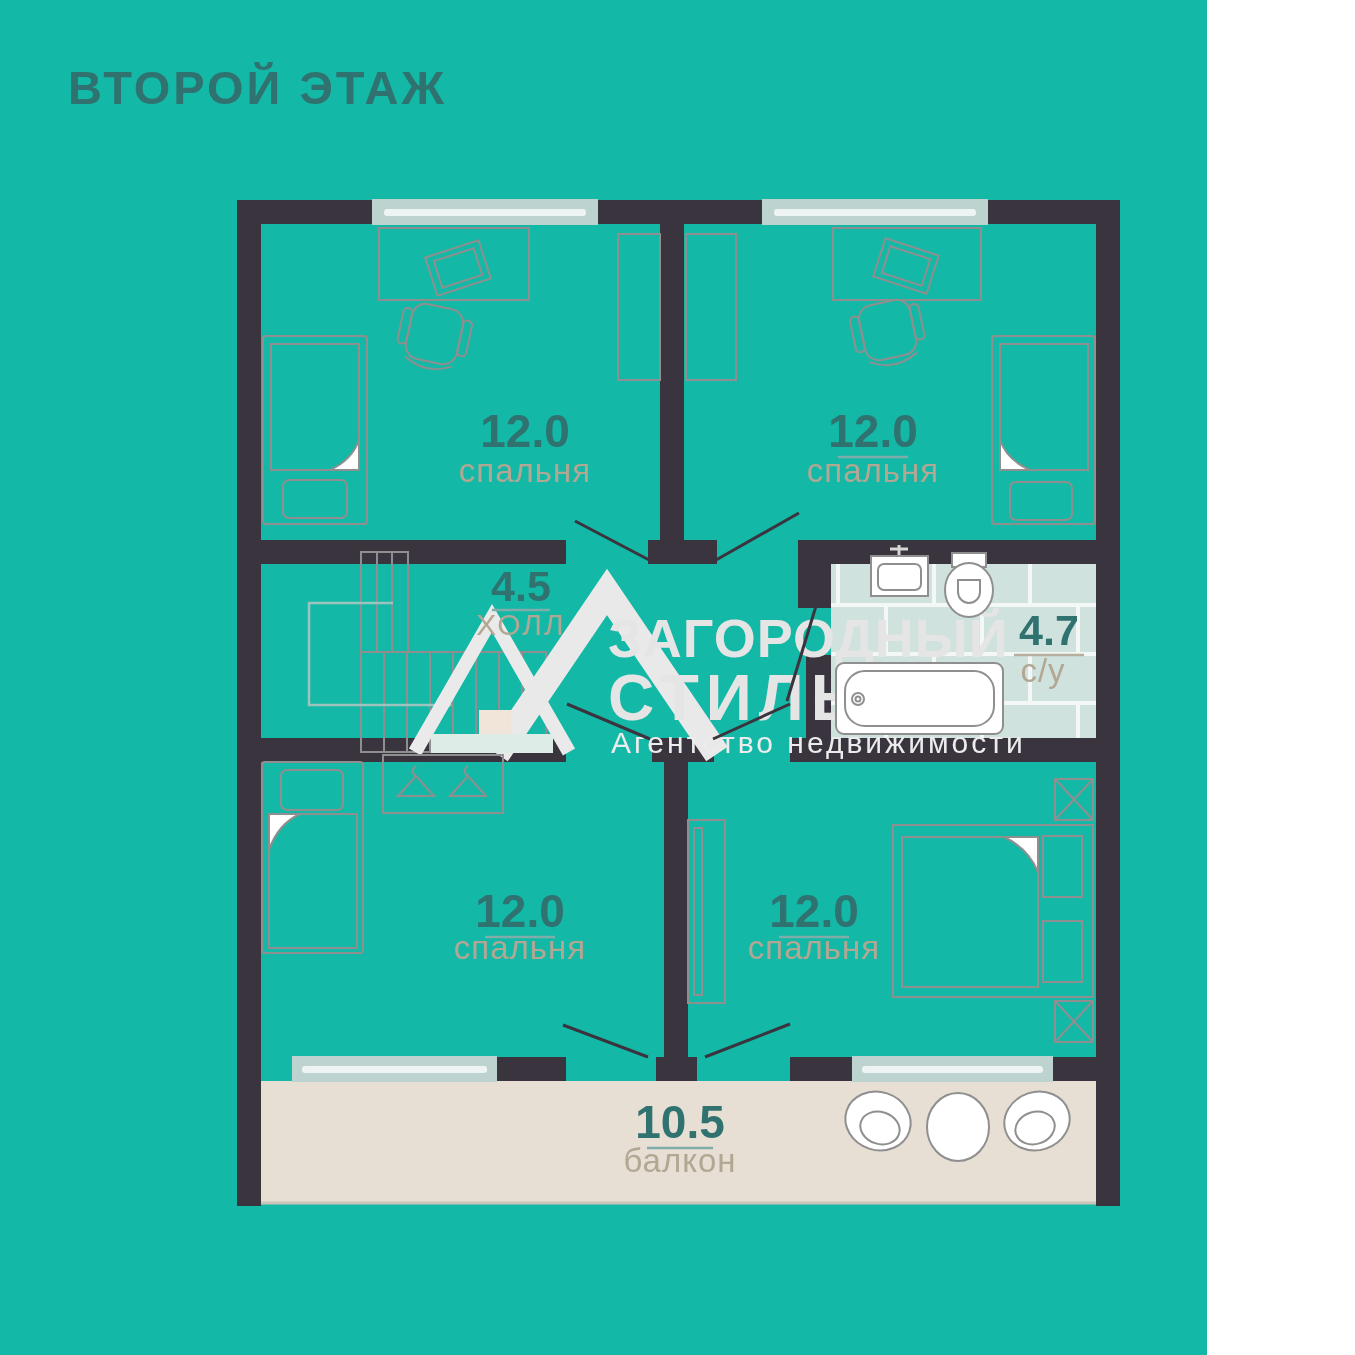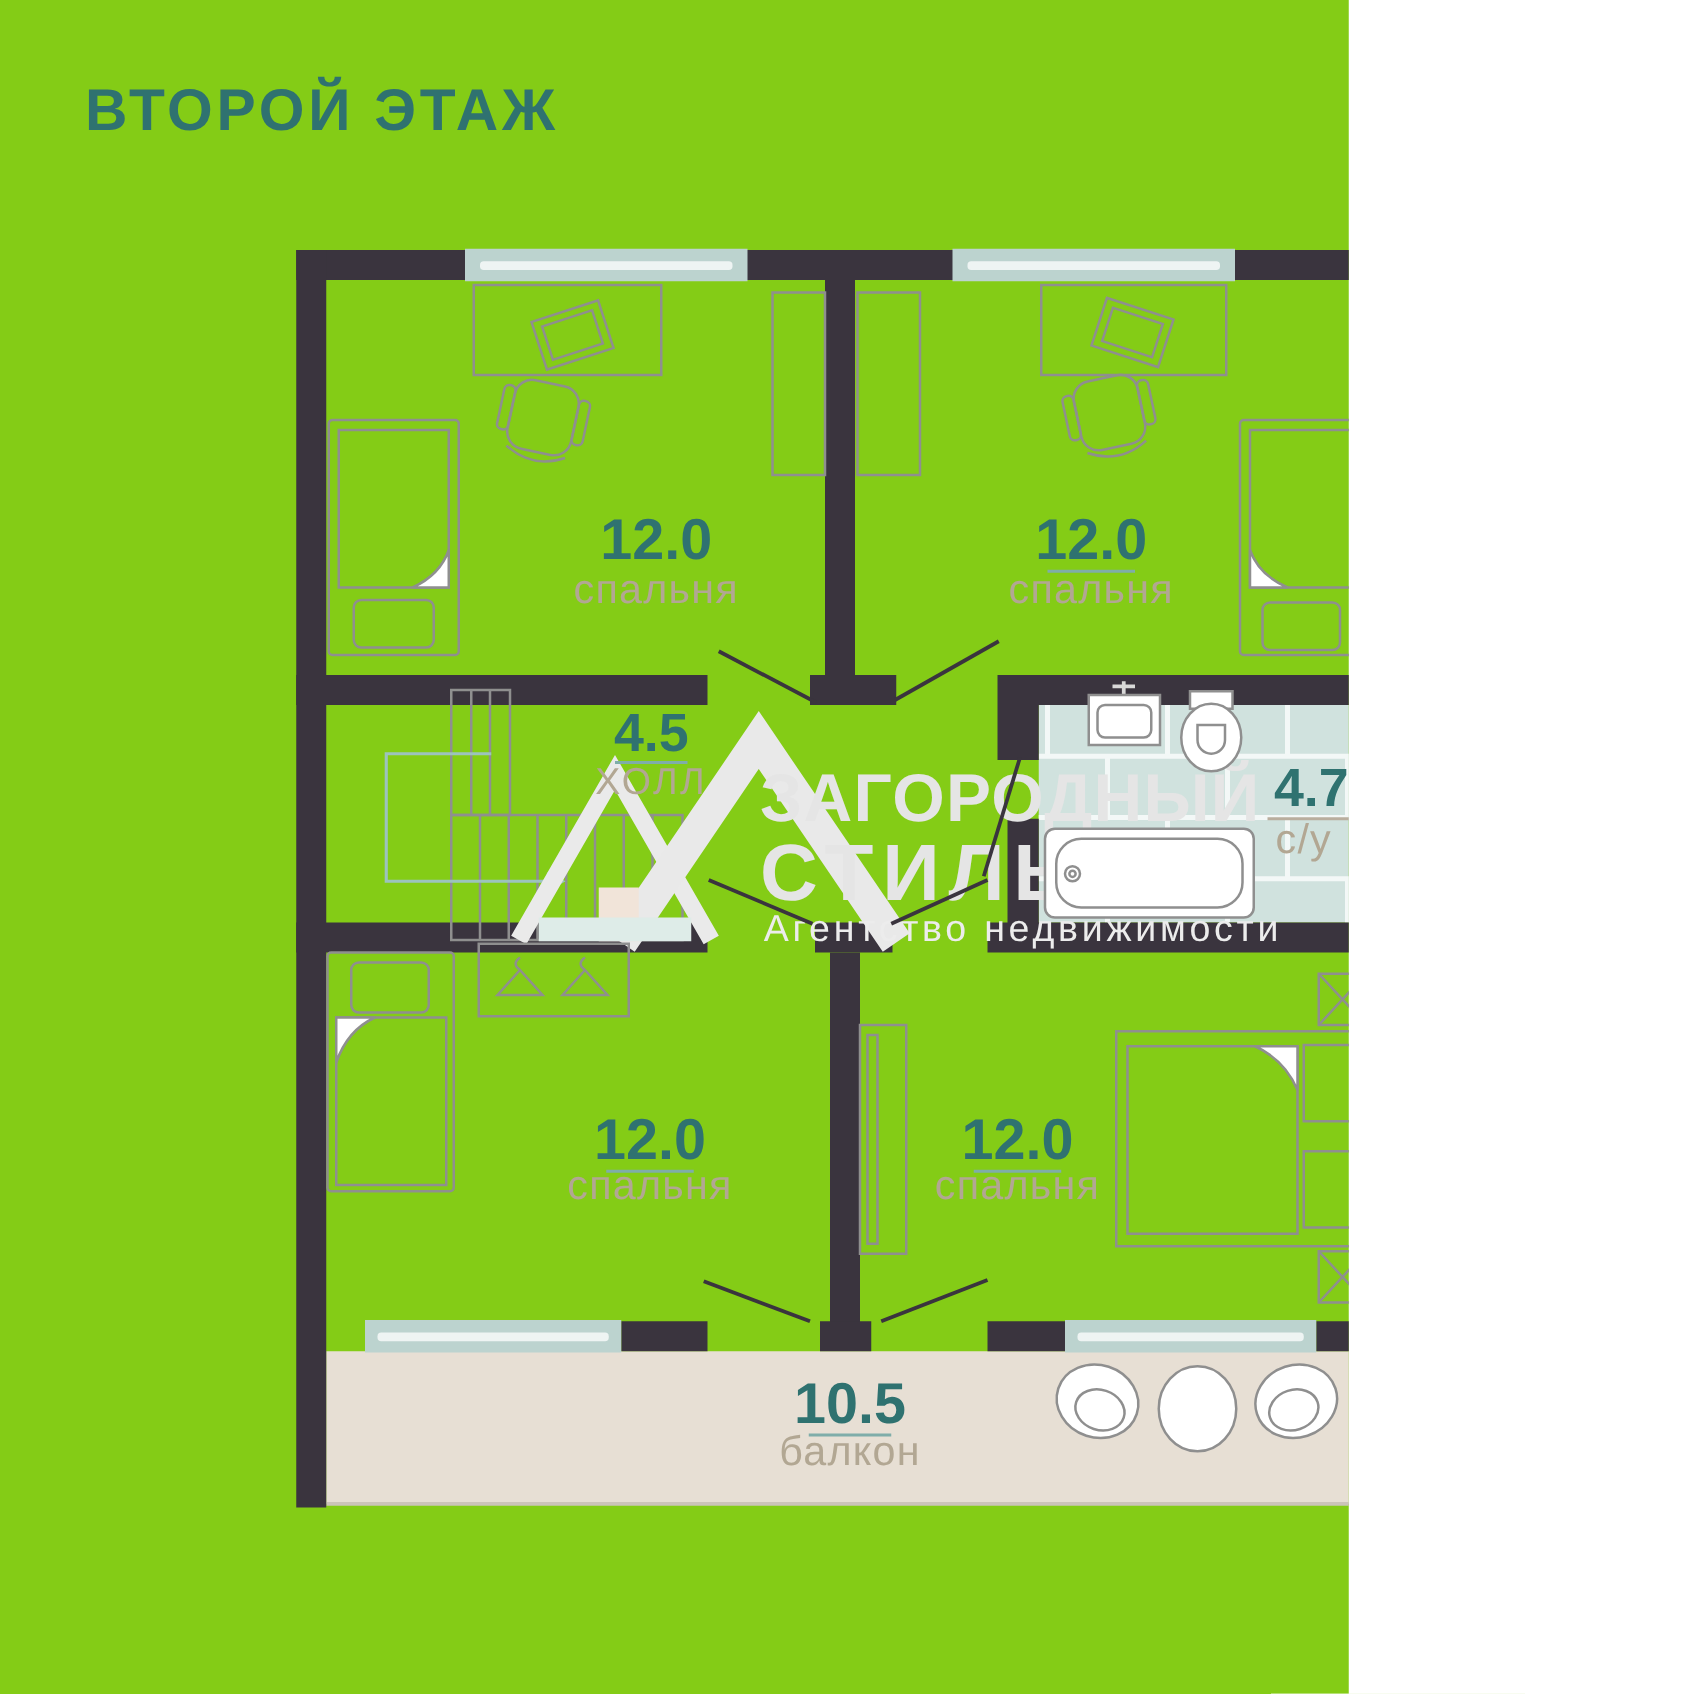--- a/index.html
+++ b/index.html
@@ -1,21 +1,21 @@
 <!DOCTYPE html>
 <html style="--wall: #3a343e; --teal: #2f7270; --beige: #b2a793; --window: #bcd3cf; --tile: #d0e2de; --grout: #f3f8f7; --balcony: #e7dfd4; --wm: #e5e5e5; --outline: #8f8f8f;"><head>
 <meta charset="utf-8">
 <style>
   :root{
     --wall:#3a343e; --teal:#2f7270; --beige:#b2a793; --window:#bcd3cf;
     --tile:#d0e2de; --grout:#f3f8f7; --balcony:#e7dfd4; --wm:#e5e5e5;
     --outline:#8f8f8f;
   }
   html,body{margin:0;padding:0;background:#fff;}
-  .stage{position:relative;width:1079px;height:1355px;background:#84cc16;overflow:hidden;
+  .stage{position:relative;width:1207px;height:1355px;background:#14b8a6;overflow:hidden;
          font-family:"Liberation Sans","DejaVu Sans",sans-serif;}
   svg{position:absolute;left:0;top:0;}
   text{font-family:"Liberation Sans","DejaVu Sans",sans-serif;}
   .title{fill:var(--teal);font-size:47px;font-weight:bold;letter-spacing:3px;}
   .num{fill:var(--teal);font-size:46px;font-weight:bold;}
   .num-s{fill:var(--teal);font-size:43px;font-weight:bold;}
   .rname{fill:var(--beige);font-size:33px;letter-spacing:1px;}
   .rname-c{fill:var(--beige);font-size:30px;letter-spacing:2px;}
   .wm-big{fill:var(--wm);font-size:54px;font-weight:bold;letter-spacing:1px;}
   .wm-big2{fill:var(--wm);font-size:64px;font-weight:bold;letter-spacing:7px;}

